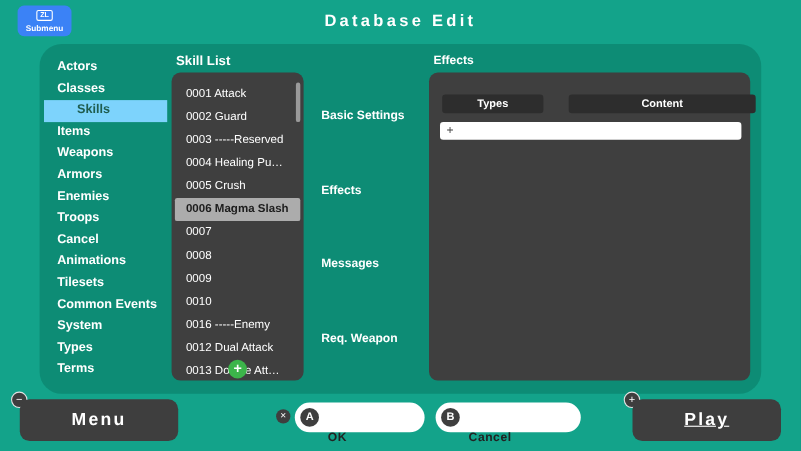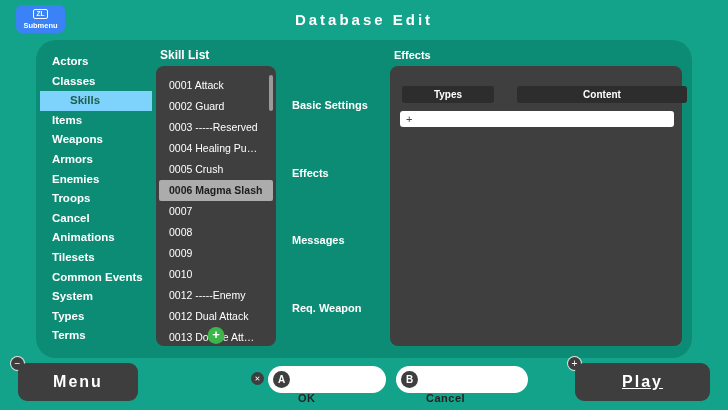--- a/index.html
+++ b/index.html
@@ -86,21 +86,21 @@
     position:absolute;left:10px;top:45px;width:274px;height:16px;
     background:#fff;border-radius:3px;color:#444;font-size:11px;line-height:16px;
     padding-left:6px;box-sizing:border-box;cursor:pointer;
   }
   
   .menu-btn,.play-btn{
     position:absolute;top:363px;height:38px;background:#3E3E3E;border-radius:9px;
     color:#fff;font-weight:bold;font-size:16px;letter-spacing:2px;
     display:flex;align-items:center;justify-content:center;cursor:pointer;
   }
-  .menu-btn{left:18px;width:120px;}
+  .menu-btn{left:18px;width:144px;}
   .play-btn{left:575px;width:135px;text-decoration:underline;}
   .corner-badge{
     position:absolute;width:15px;height:15px;border-radius:50%;
     background:#3E3E3E;border:1px solid rgba(255,255,255,0.85);
     color:#fff;font-size:10px;line-height:14px;text-align:center;box-sizing:border-box;
   }
   .badge-minus{left:10px;top:356px;}
   .badge-plus{left:567px;top:356px;}
   .x-badge{
     position:absolute;left:251px;top:372px;width:13px;height:13px;border-radius:50%;
@@ -153,21 +153,21 @@
     <div class="item">0001 Attack</div>
     <div class="item">0002 Guard</div>
     <div class="item">0003 -----Reserved</div>
     <div class="item">0004 Healing Pu…</div>
     <div class="item">0005 Crush</div>
     <div class="item selected">0006 Magma Slash</div>
     <div class="item">0007</div>
     <div class="item">0008</div>
     <div class="item">0009</div>
     <div class="item">0010</div>
-    <div class="item">0012 -----Enemy</div>
+    <div class="item">0016 -----Enemy</div>
     <div class="item">0012 Dual Attack</div>
     <div class="item">0013 Double Att…</div>
     <div class="skill-scrollbar"></div>
     <div class="add-skill-btn">+</div>
   </div>
 
   <div class="settings-nav">
     <div class="item">Basic Settings</div>
     <div class="item">Effects</div>
     <div class="item">Messages</div>

